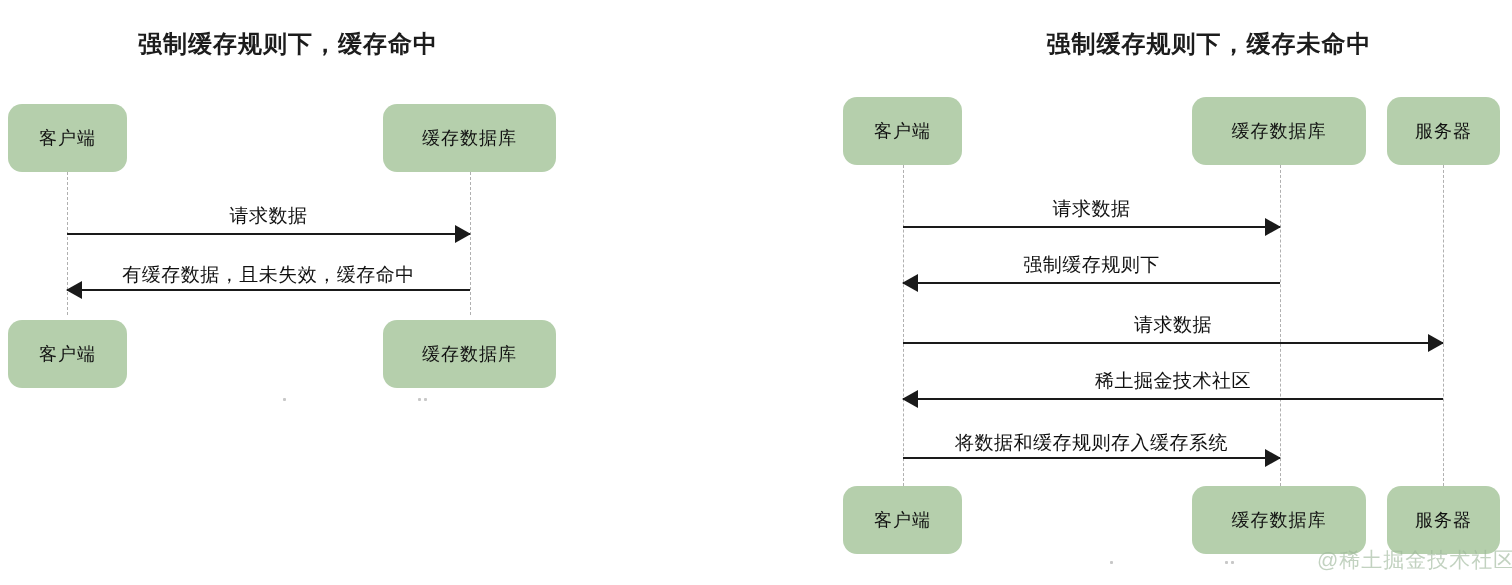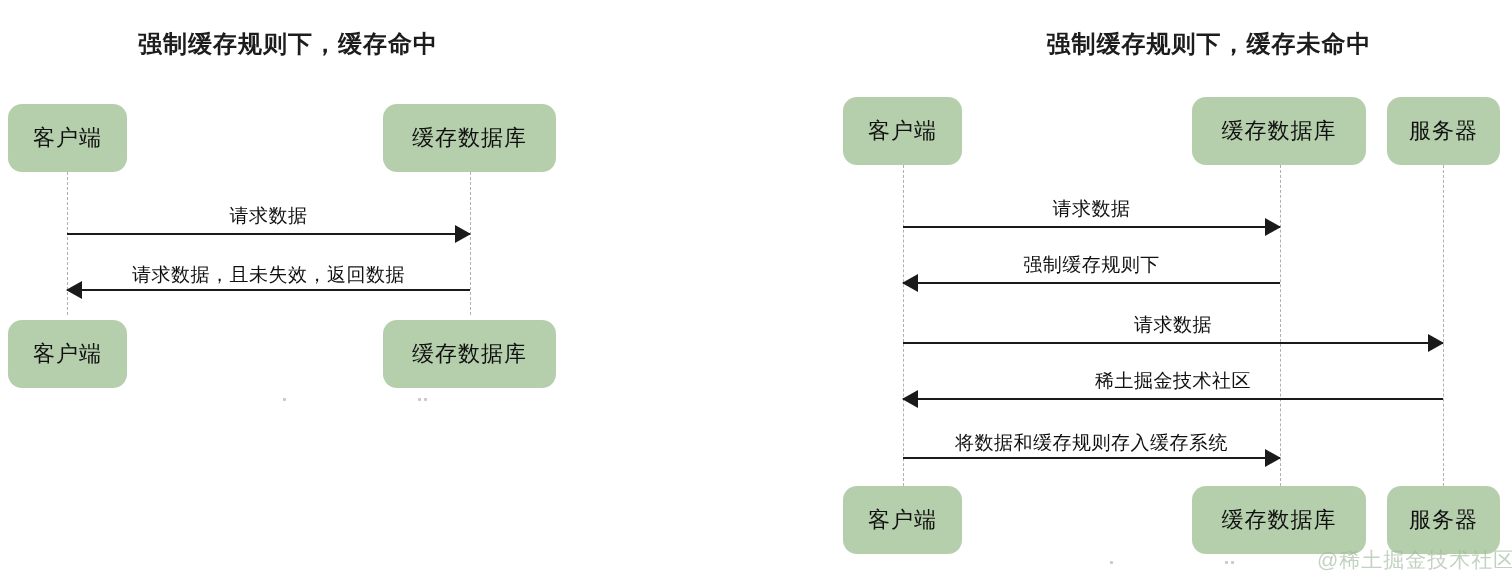--- a/index.html
+++ b/index.html
@@ -36,21 +36,21 @@
 
   
   .actor-box {
     position: absolute;
     background: #b5cfac;
     border-radius: 14px;
     display: flex;
     align-items: center;
     justify-content: center;
     color: #111111;
-    font-size: 22px;
+    font-size: 18px;
     font-weight: 500;
     letter-spacing: 1px;
     white-space: nowrap;
     box-sizing: border-box;
   }
 
   
   .lifeline {
     position: absolute;
     width: 0;
@@ -136,21 +136,21 @@
 
   <div class="message to-right" style="left:67px; width:403px; top:233px;">
     <div class="msg-line"></div>
     <div class="msg-head"></div>
     <div class="msg-label">请求数据</div>
   </div>
 
   <div class="message to-left label-offset" style="left:67px; width:403px; top:289px;">
     <div class="msg-line"></div>
     <div class="msg-head"></div>
-    <div class="msg-label">请求数据，且未失效，返回数据</div>
+    <div class="msg-label">有缓存数据，且未失效，缓存命中</div>
   </div>
 
   <div class="actor-box" style="left:8px; top:320px; width:119px; height:68px;">
     <span>客户端</span>
   </div>
   <div class="actor-box" style="left:383px; top:320px; width:173px; height:68px;">
     <span>缓存数据库</span>
   </div>
 
   <div class="speck" style="left:283px; top:398px;"></div>

